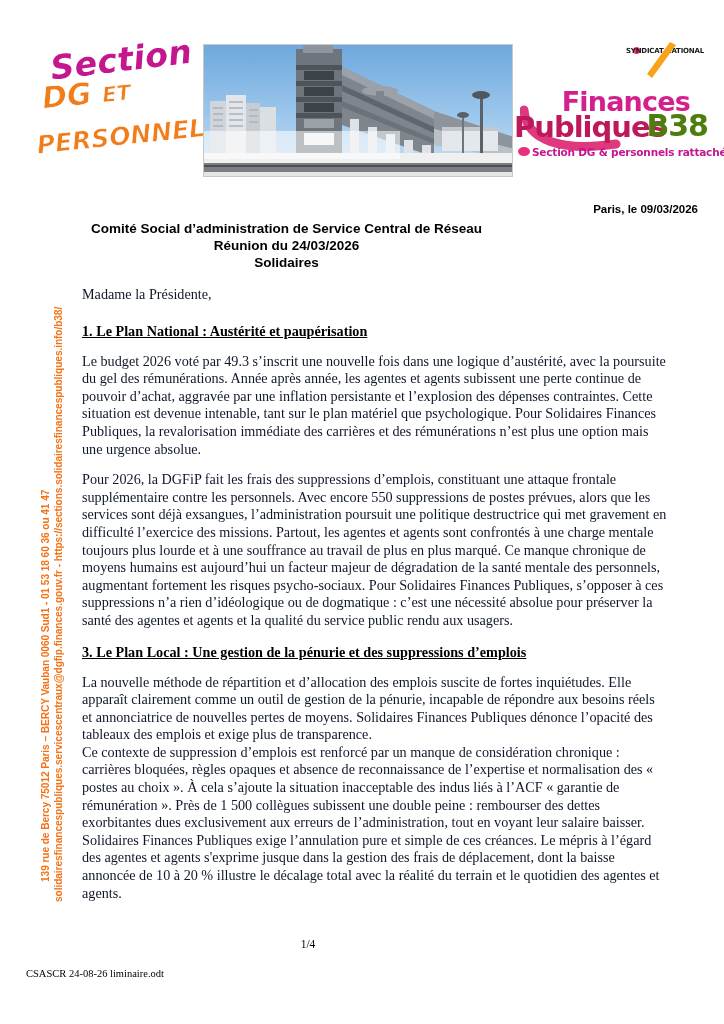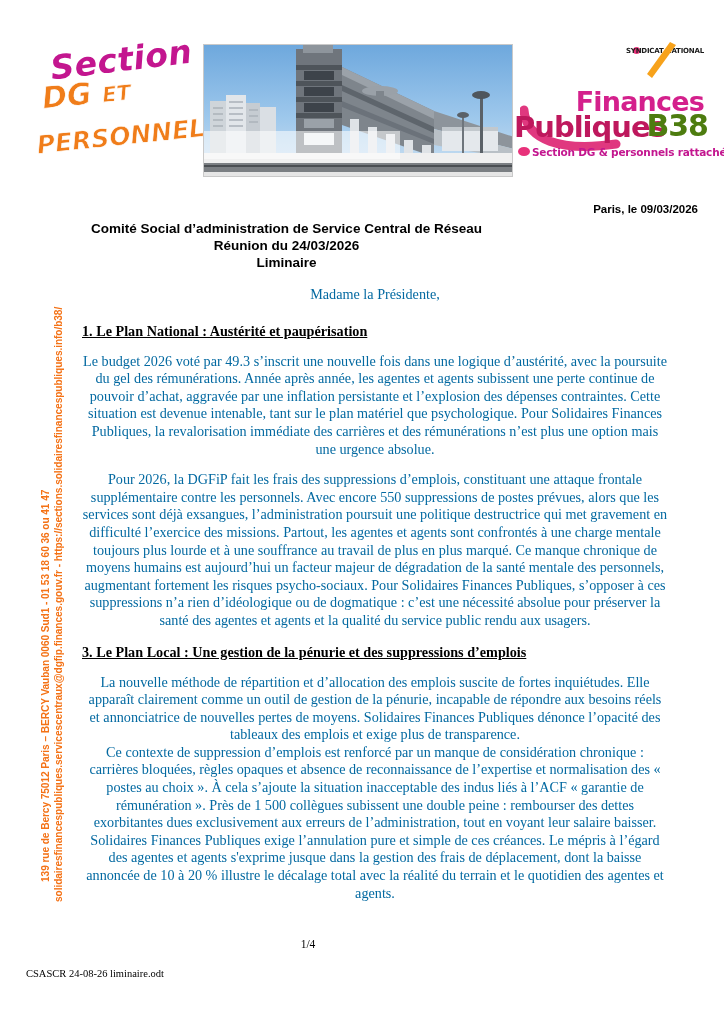--- a/index.html
+++ b/index.html
@@ -129,21 +129,21 @@
     position: absolute;
     right: 70px;
     top: 5px;
     width: 7px;
     height: 7px;
     border-radius: 50%;
     background: #e8317a;
   }
   .logo-right .r-fin {
     position: absolute;
-    right: 6px;
+    right: 20px;
     top: 44px;
     font-family: "DejaVu Sans", sans-serif;
     font-weight: bold;
     font-size: 27px;
     color: #d4208c;
     letter-spacing: -0.8px;
     white-space: nowrap;
   }
   .logo-right .r-pub {
     position: absolute;
@@ -261,22 +261,22 @@
     position: absolute;
     left: 82px;
     top: 286px;
     width: 586px;
   }
   .content p {
     margin: 0 0 13px 0;
     font-family: "Liberation Serif", serif;
     font-size: 14.2px;
     line-height: 17.6px;
-    text-align: center;
-    color: #0369a1;
+    text-align: left;
+    color: #0f172a;
   }
   .content p.tight { margin-bottom: 0; }
   .content h2 {
     margin: 0 0 13px 0;
     font-family: "Liberation Serif", serif;
     font-size: 14.2px;
     font-weight: bold;
     text-decoration: underline;
     line-height: 18px;
     color: #000;
@@ -412,21 +412,21 @@
       <div class="r-subdot"></div>
       <div class="r-sub">Section DG &amp; personnels rattachés</div>
     </div>
   </div>
 
   <div class="date-line">Paris, le 09/03/2026</div>
 
   <div class="title-block">
     <div>Comité Social d’administration de Service Central de Réseau</div>
     <div>Réunion du  24/03/2026</div>
-    <div>Liminaire</div>
+    <div>Solidaires</div>
   </div>
 
   <div class="sidebar">
     <div class="vtext line1">139 rue de Bercy 75012 Paris – BERCY Vauban 0060 Sud1 - 01 53 18 60 36 ou 41 47</div>
     <div class="vtext line2">solidairesfinancespubliques.servicescentraux@dgfip.finances.gouv.fr - https://sections.solidairesfinancespubliques.info/b38/</div>
   </div>
 
   <div class="content">
     <p class="salutation">Madame la Présidente,</p>
 

